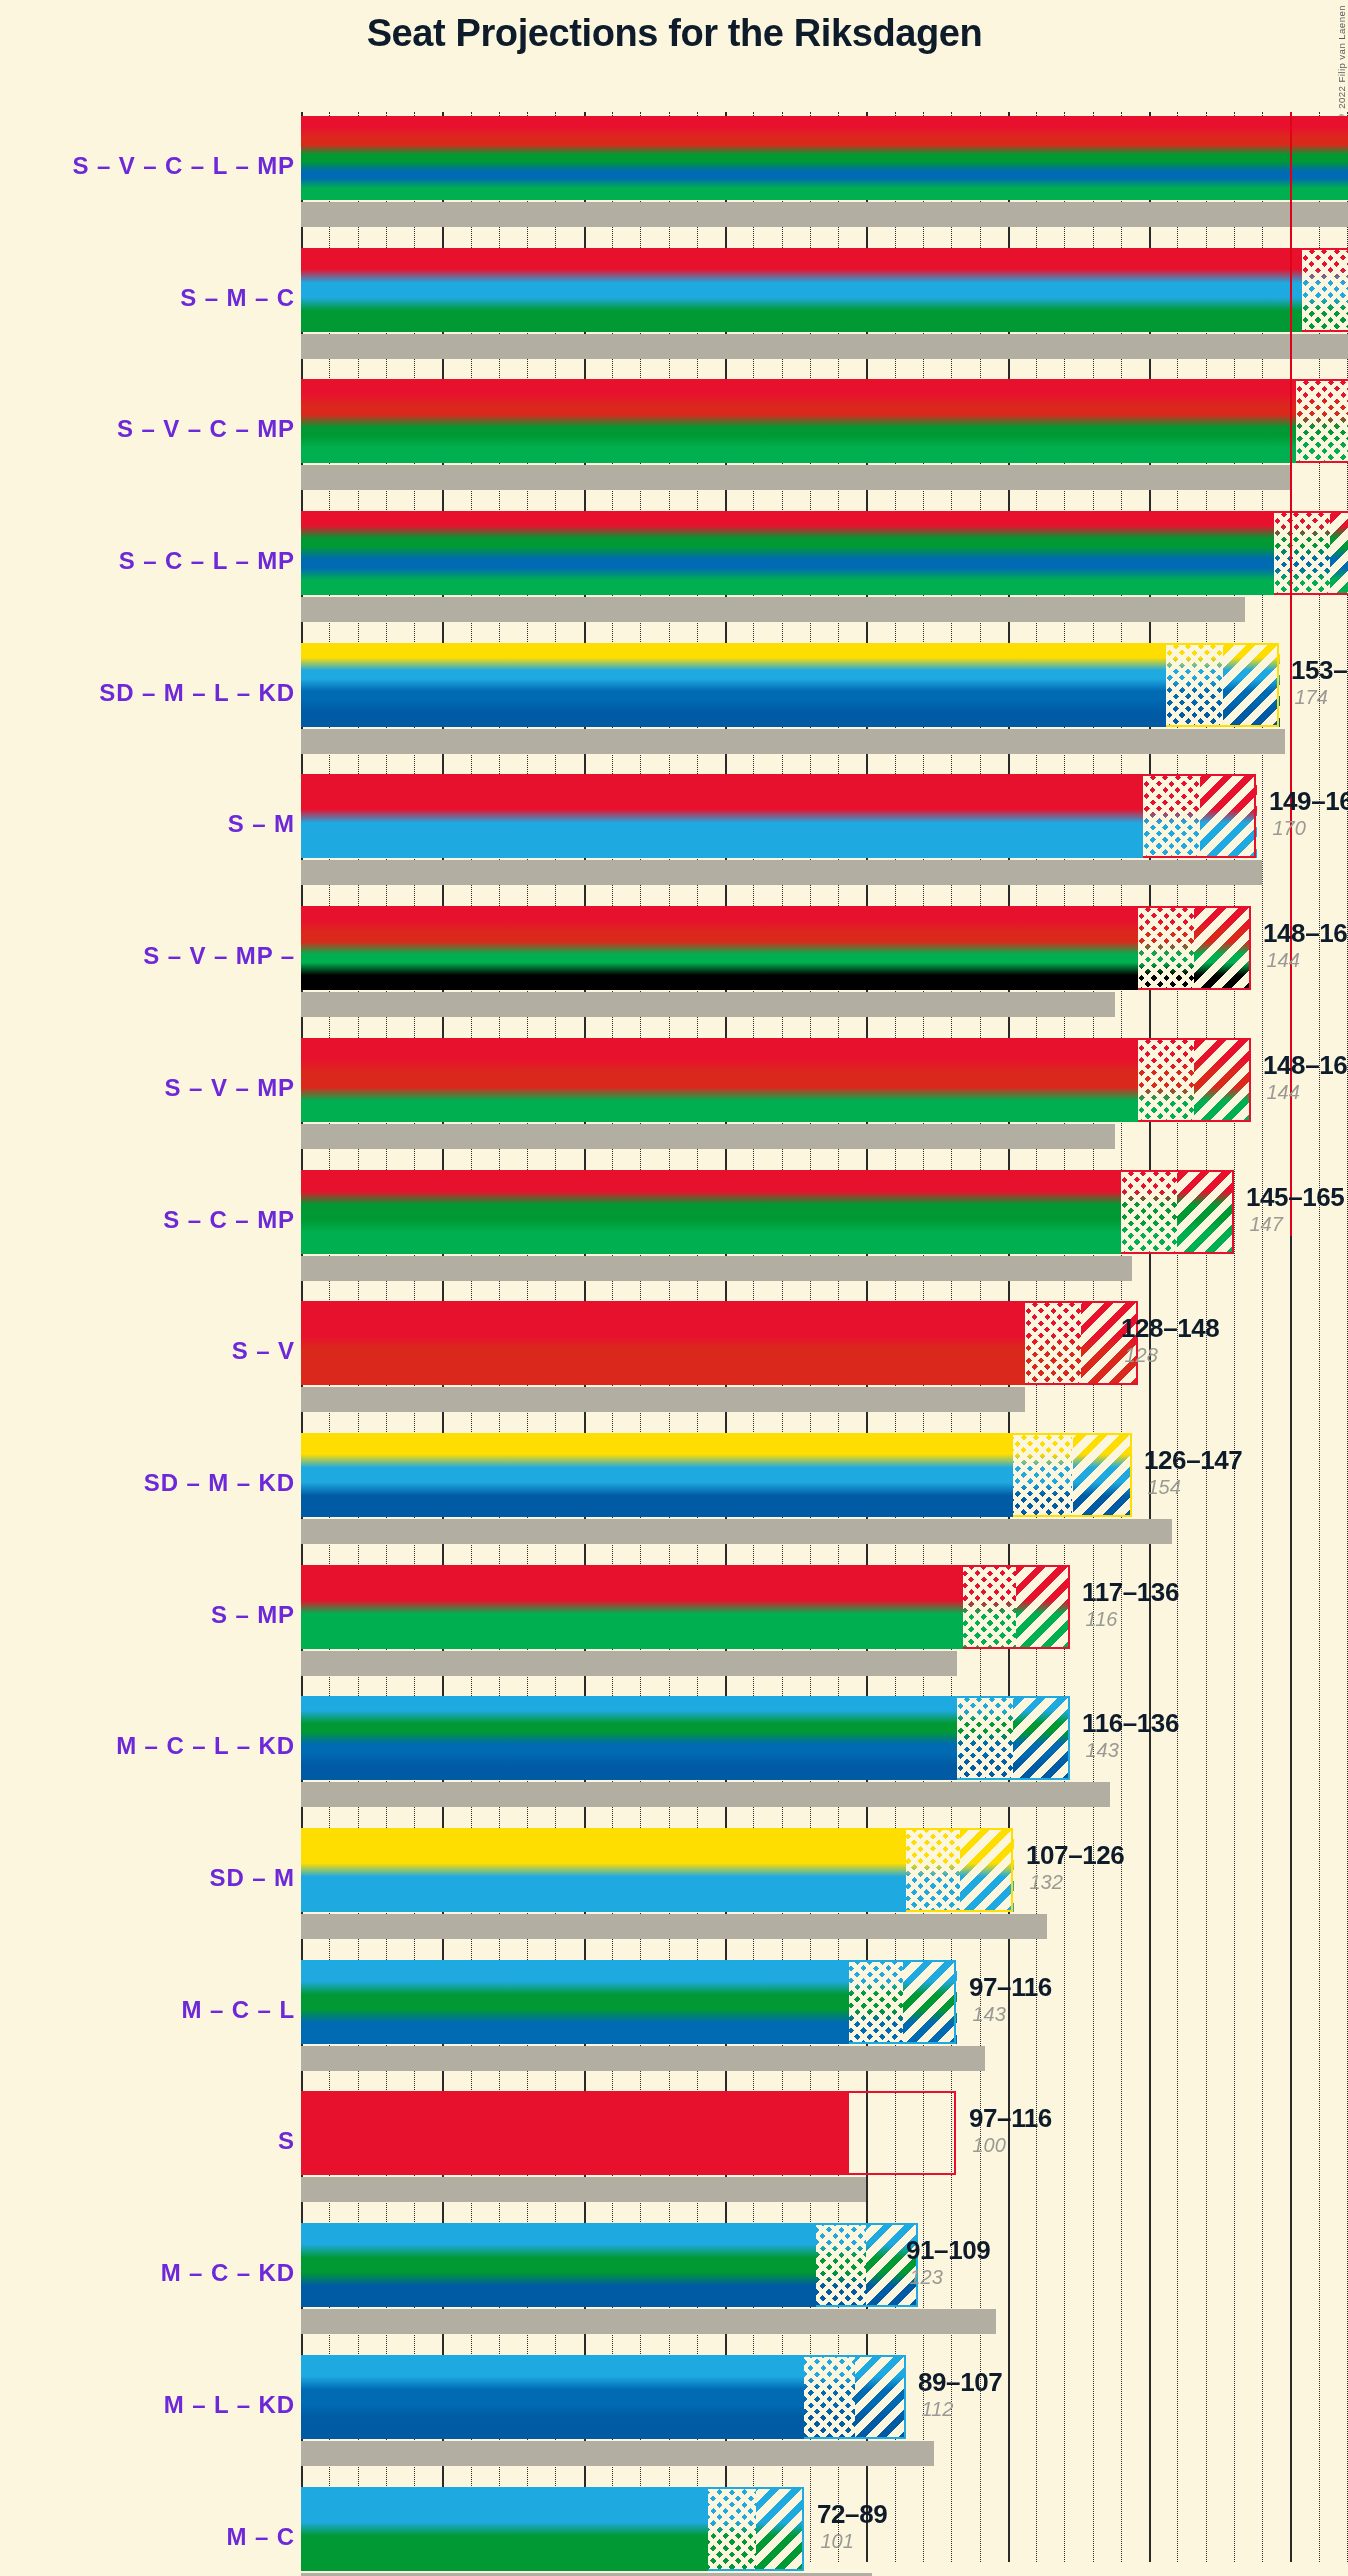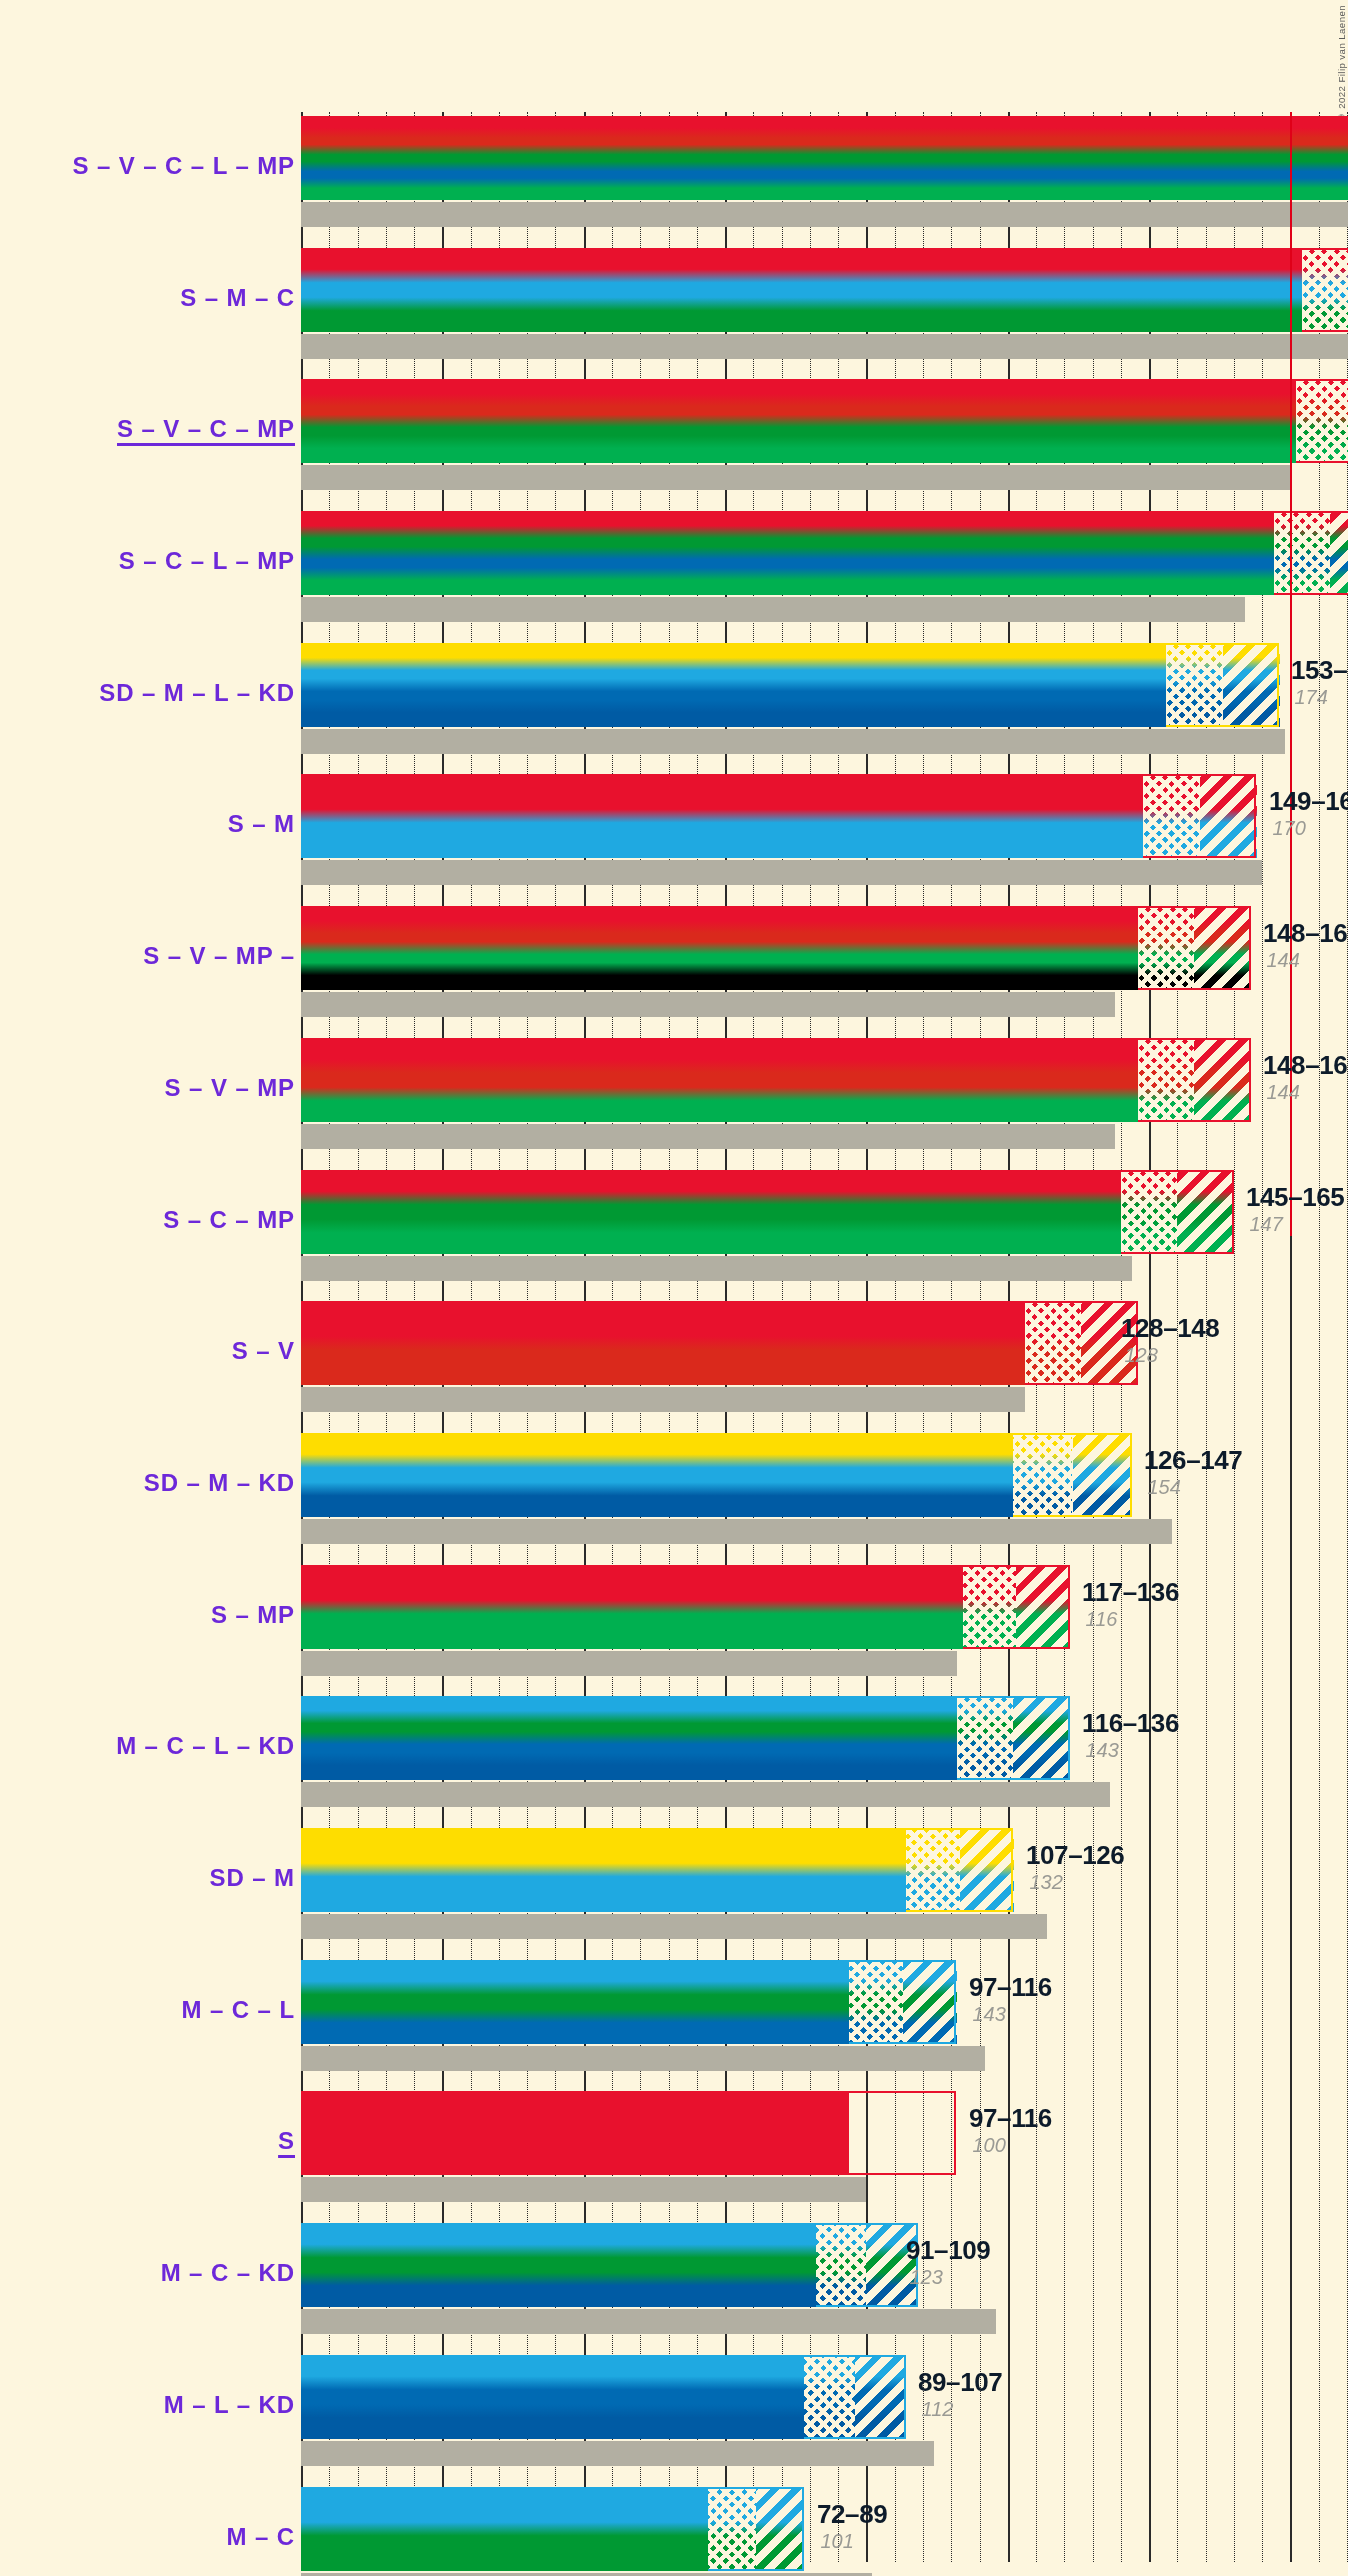--- a/index.html
+++ b/index.html
@@ -38,21 +38,21 @@
   .vminor{position:absolute;top:0;width:0;height:100%;
           border-left:1.8px dotted #2A2A2A;}
   #majority-line{position:absolute;top:0;width:1.8px;height:1124px;background:#E00018;z-index:8;}
 
   
   .row{position:absolute;left:0;width:1047px;height:132px;}
   .label{
     position:absolute;right:1053px;top:40px;white-space:nowrap;
     font-size:24px;font-weight:bold;color:#6d28d9;letter-spacing:0.9px;
   }
-  .label.underline{text-decoration:underline;text-underline-offset:6.1px;text-decoration-thickness:2.6px;}
+  .label.underline{text-underline-offset:6.1px;text-decoration-thickness:2.6px;}
 
   .barwrap{position:absolute;left:0;top:4.4px;height:84px;z-index:5;}
   .bar-solid{position:absolute;left:0;top:0;height:84px;}
   .bar-ci{position:absolute;top:0;height:84px;box-sizing:border-box;}
   .seg{position:absolute;top:0;height:84px;box-sizing:border-box;}
 
   .lastres{position:absolute;left:0;top:90px;height:24.6px;background:#B2AFA2;z-index:4;}
 
   .valwrap{position:absolute;top:16px;white-space:nowrap;z-index:9;}
   .range{font-size:26px;font-weight:bold;color:#0D1B2A;letter-spacing:-0.4px;line-height:30px;}
@@ -65,20 +65,21 @@
   #legend-cross{position:absolute;left:0;top:0;width:71px;height:32px;}
   #legend-diag{position:absolute;left:71px;top:0;width:71px;height:32px;}
   #legend-last{position:absolute;left:111px;top:103px;width:141px;height:19.3px;background:#87857A;}
   #legend-lastlabel{position:absolute;left:0;top:126px;width:252px;text-align:right;font-size:20px;font-style:italic;color:#9A9A94;}
 </style>
 </head>
 <body>
 
 <div id="stage">
 
+  <div id="title">Seat Projections for the Riksdagen</div>
   <div id="copyright">© 2022 Filip van Laenen</div>
 
   <div id="plot">
     <div class="gridlayer" id="gridlayer">
         <div class="vmajor" style="left: 0px;"></div>
         <div class="vminor" style="left: 28px;"></div>
         <div class="vminor" style="left: 57px;"></div>
         <div class="vminor" style="left: 85px;"></div>
         <div class="vminor" style="left: 113px;"></div>
         <div class="vmajor" style="left: 141px;"></div>

